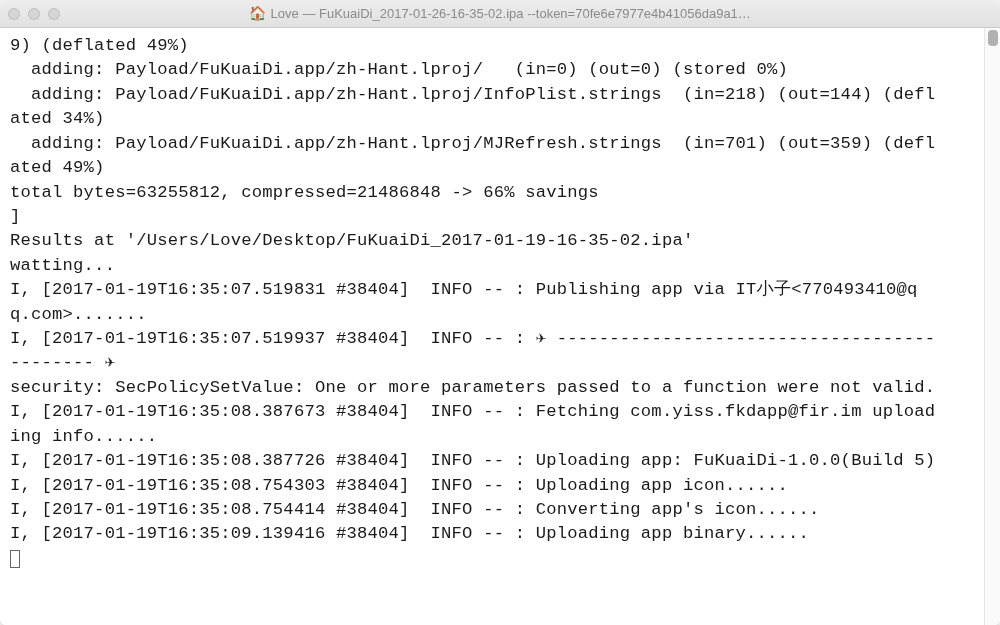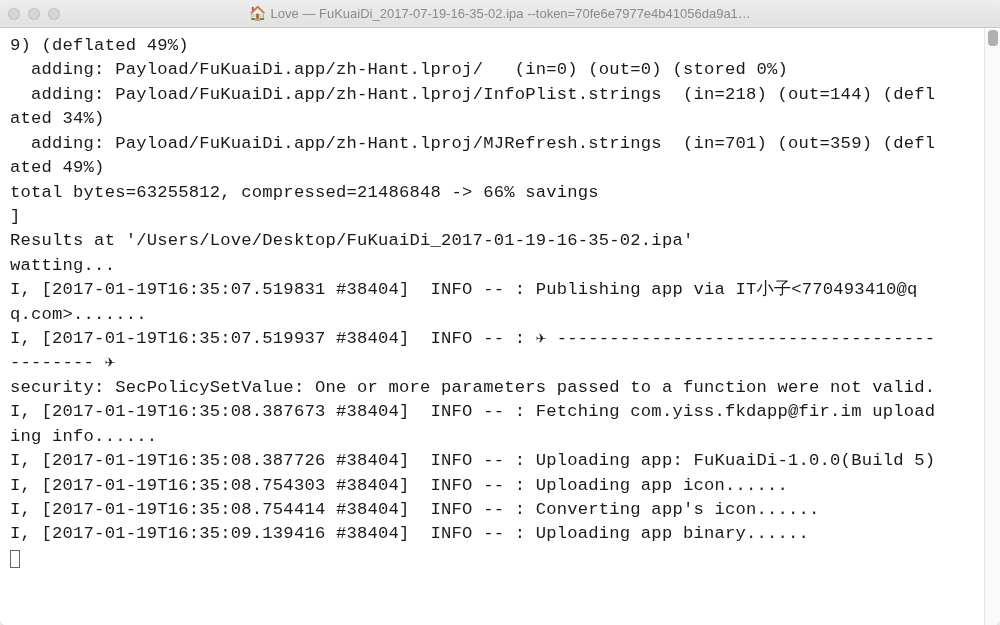--- a/index.html
+++ b/index.html
@@ -107,21 +107,21 @@
 
 <div class="window">
   <div class="titlebar">
     <div class="traffic-lights">
       <div class="traffic-light"></div>
       <div class="traffic-light"></div>
       <div class="traffic-light"></div>
     </div>
     <div class="title-wrap">
       <span class="title-icon">🏠</span>
-      <span class="title-text">Love — FuKuaiDi_2017-07-19-16-35-02.ipa --token=70fe6e7977e4b41056da9a1…</span>
+      <span class="title-text">Love — FuKuaiDi_2017-01-26-16-35-02.ipa --token=70fe6e7977e4b41056da9a1…</span>
     </div>
   </div>
   <div class="content-area">
     <div class="terminal" id="terminal">9) (deflated 49%)
   adding: Payload/FuKuaiDi.app/zh-Hant.lproj/   (in=0) (out=0) (stored 0%)
   adding: Payload/FuKuaiDi.app/zh-Hant.lproj/InfoPlist.strings  (in=218) (out=144) (deflated 34%)
   adding: Payload/FuKuaiDi.app/zh-Hant.lproj/MJRefresh.strings  (in=701) (out=359) (deflated 49%)
 total bytes=63255812, compressed=21486848 -&gt; 66% savings
 ]
 Results at '/Users/Love/Desktop/FuKuaiDi_2017-01-19-16-35-02.ipa'

